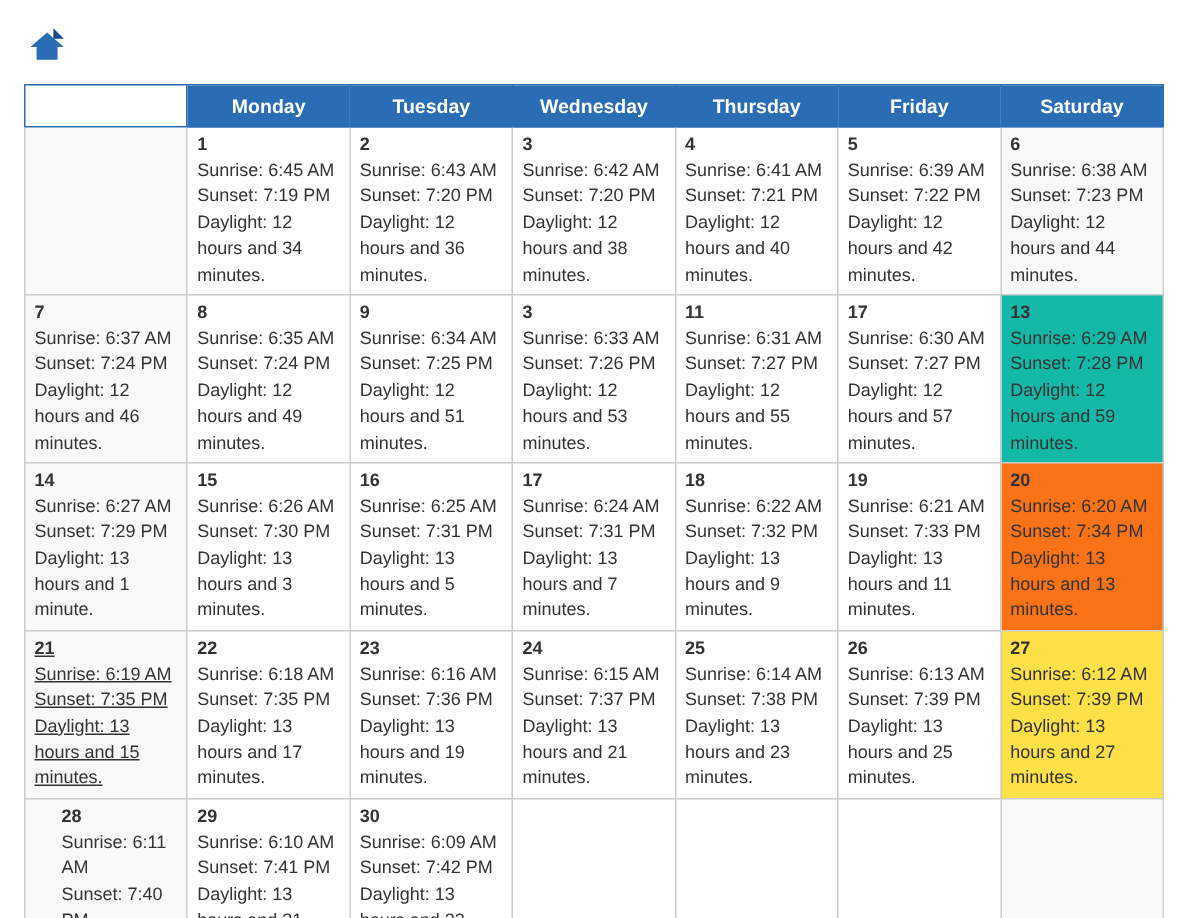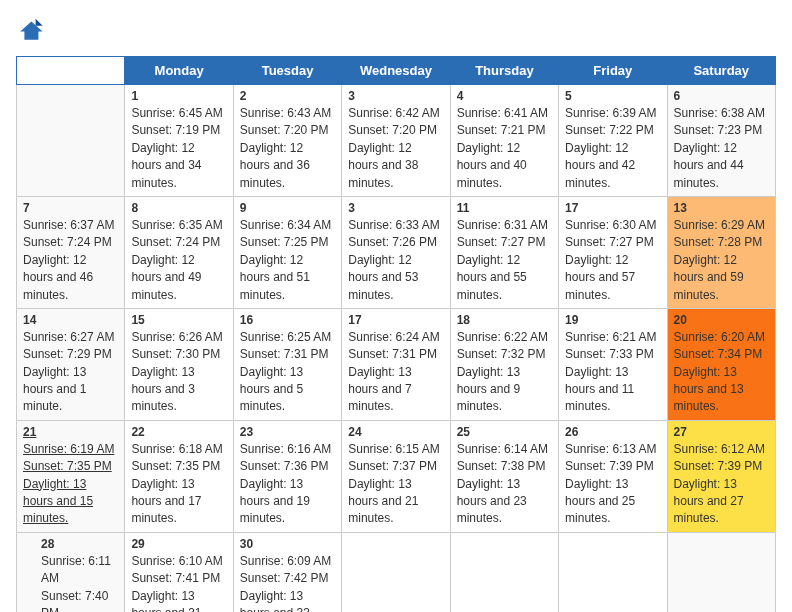--- a/index.html
+++ b/index.html
@@ -166,21 +166,21 @@
           <div class="day-info">Sunrise: 6:33 AM<br>Sunset: 7:26 PM<br>Daylight: 12 hours and 53 minutes.</div>
         </td>
         <td>
           <span class="day-num">11</span>
           <div class="day-info">Sunrise: 6:31 AM<br>Sunset: 7:27 PM<br>Daylight: 12 hours and 55 minutes.</div>
         </td>
         <td>
           <span class="day-num">17</span>
           <div class="day-info">Sunrise: 6:30 AM<br>Sunset: 7:27 PM<br>Daylight: 12 hours and 57 minutes.</div>
         </td>
-        <td style="background-color: #fdba74;">
+        <td style="background-color: #14b8a6;">
           <span class="day-num">13</span>
           <div class="day-info">Sunrise: 6:29 AM<br>Sunset: 7:28 PM<br>Daylight: 12 hours and 59 minutes.</div>
         </td>
       </tr>
       <tr>
         <td style="background-color: rgb(249, 249, 249);">
           <span class="day-num">14</span>
           <div class="day-info">Sunrise: 6:27 AM<br>Sunset: 7:29 PM<br>Daylight: 13 hours and 1 minute.</div>
         </td>
         <td>

